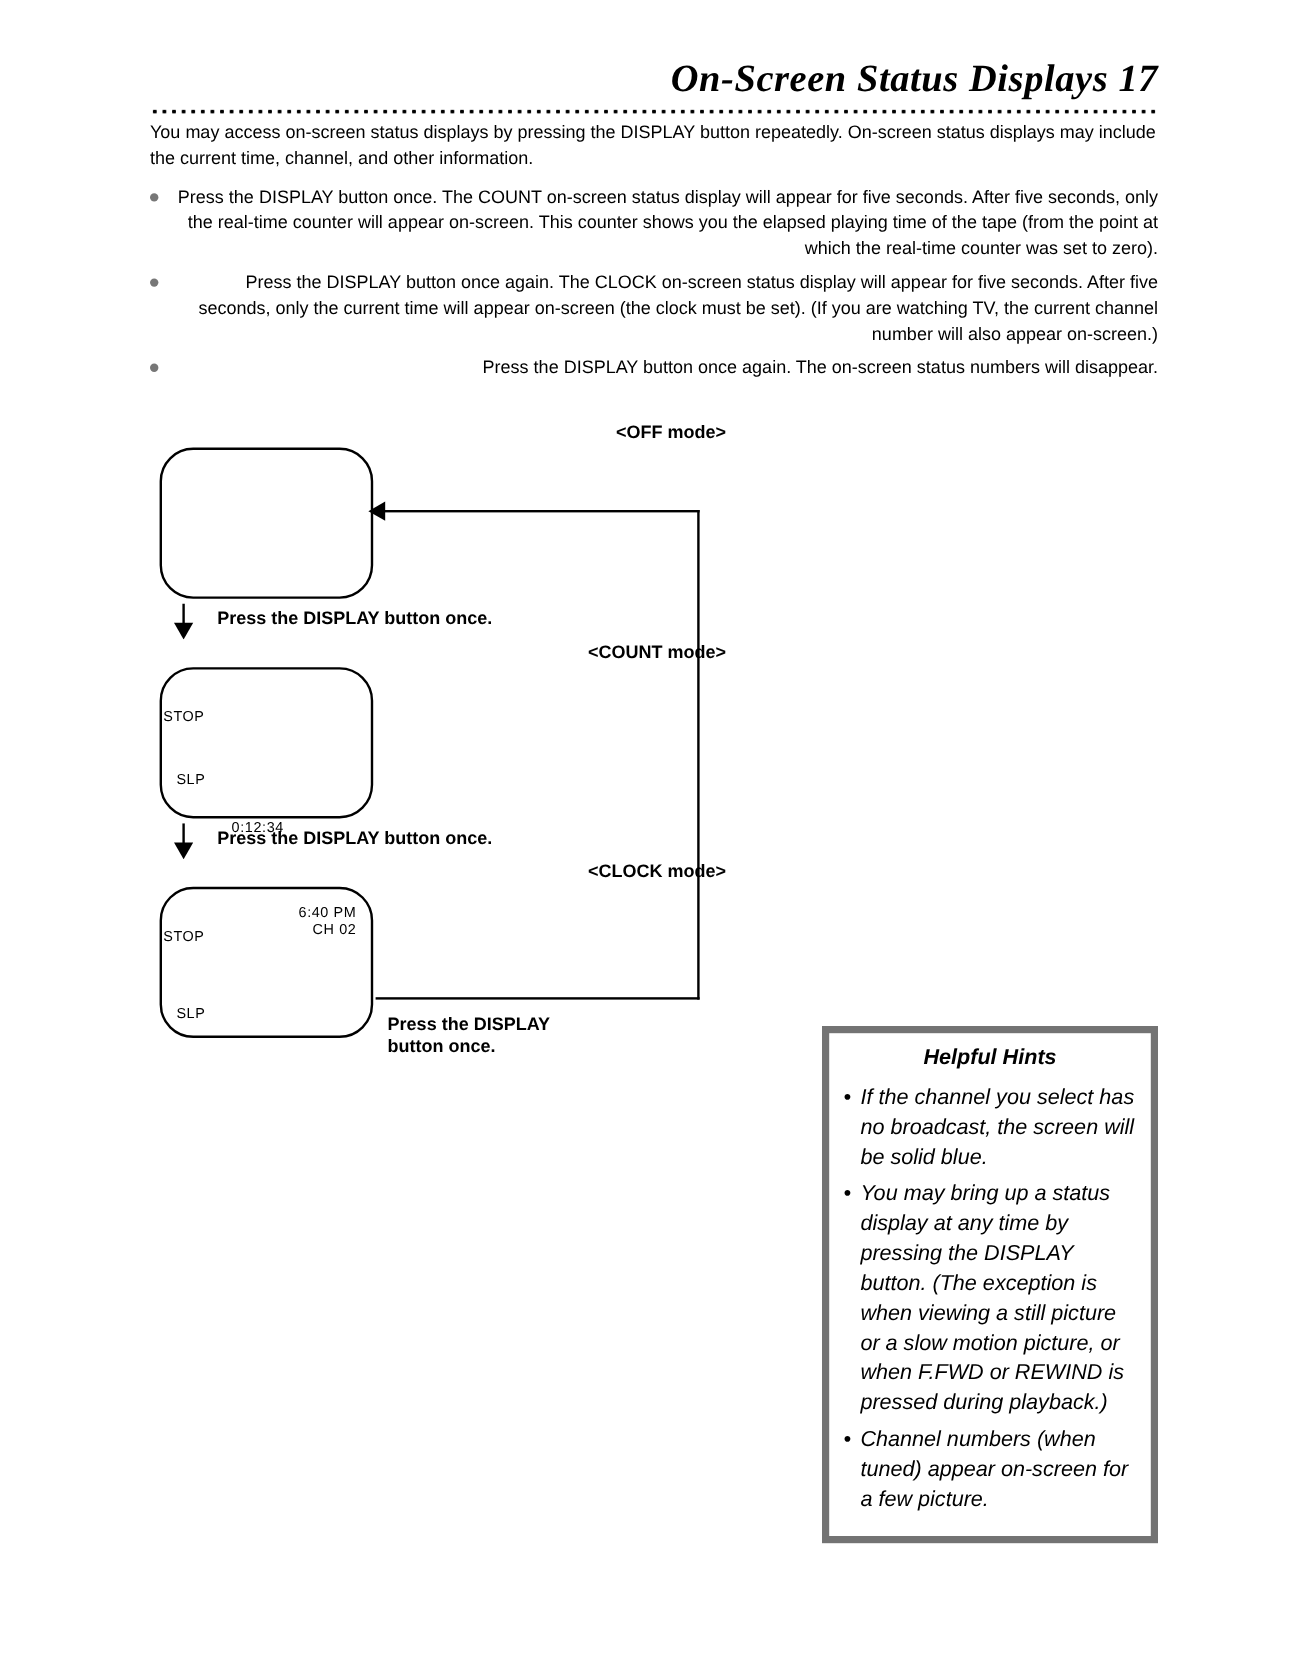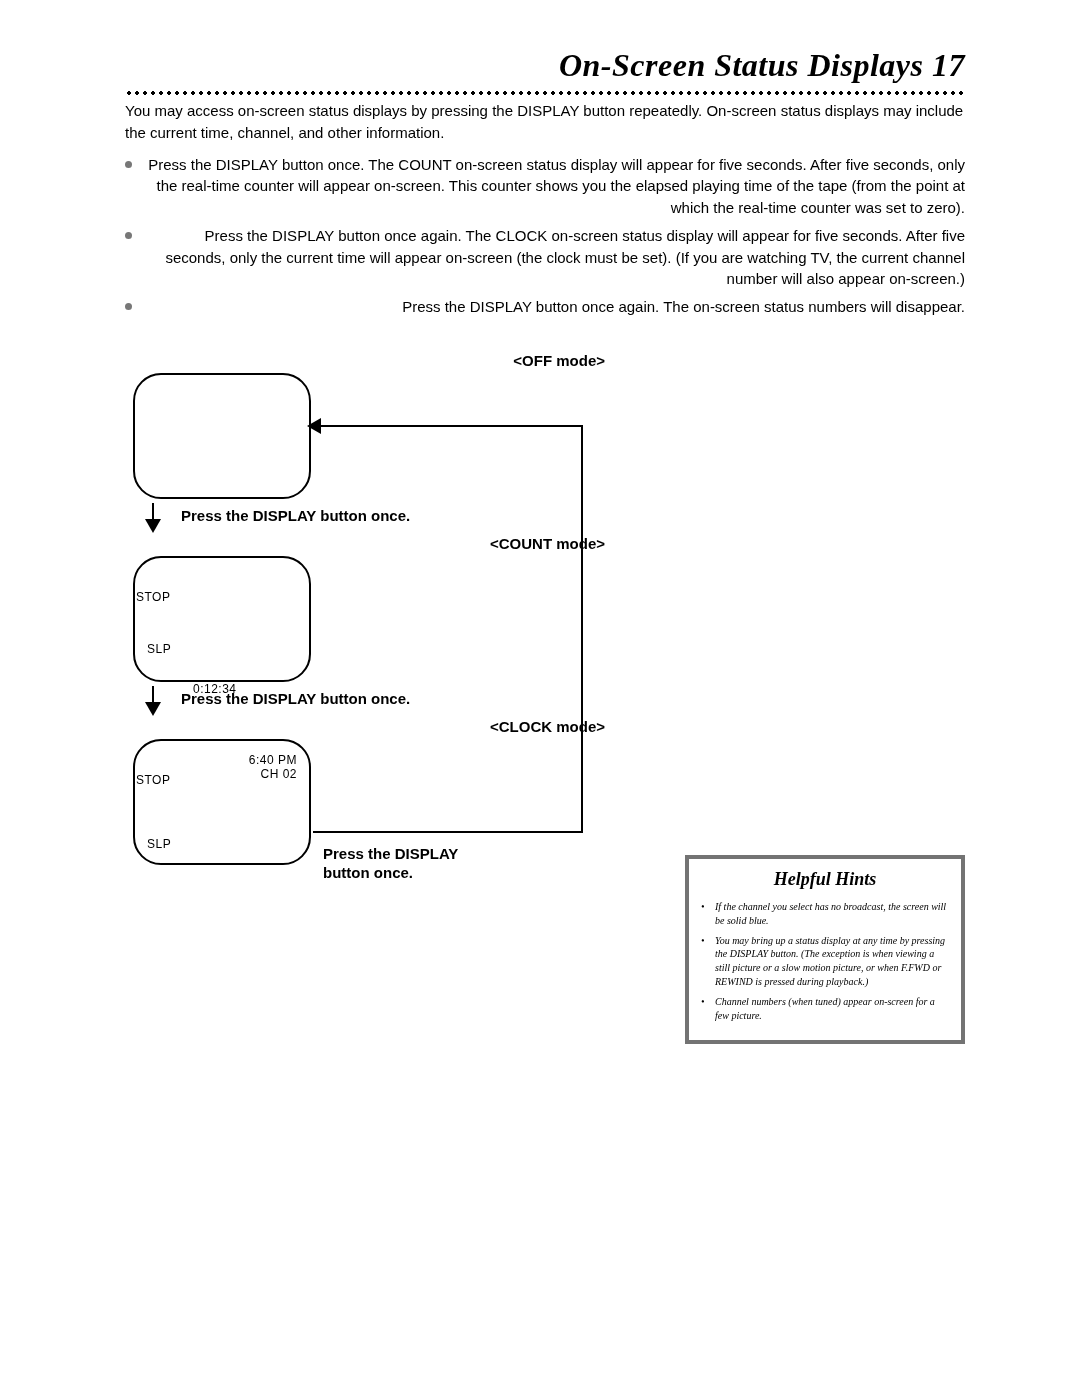--- a/index.html
+++ b/index.html
@@ -133,42 +133,42 @@
     font-weight:bold;
     font-size:15px;
     line-height:1.3;
   }
 
   .hints-box {
     position: absolute;
     right: 115px;
     top: 855px;
     width: 280px;
-    border: 4px solid #737373;
+    border: 6px solid #737373;
     box-sizing: border-box;
     padding: 10px 12px 12px 12px;
-    font-family: Liberation Serif, serif;
+    font-family: Liberation Sans, sans-serif;
   }
   .hints-title {
     font-style: italic;
     font-weight: bold;
     font-size: 18px;
     text-align: center;
     margin: 0 0 10px 0;
   }
   .hints-box ul {
     list-style: none;
     margin: 0;
     padding: 0;
   }
   .hints-box li {
     position: relative;
     padding-left: 14px;
     font-style: italic;
-    font-size: 10px;
+    font-size: 18px;
     line-height: 1.38;
     margin-bottom: 6px;
   }
   .hints-box li::before {
     content: "•";
     position: absolute;
     left: 0;
     top: 0;
   }
 </style>

